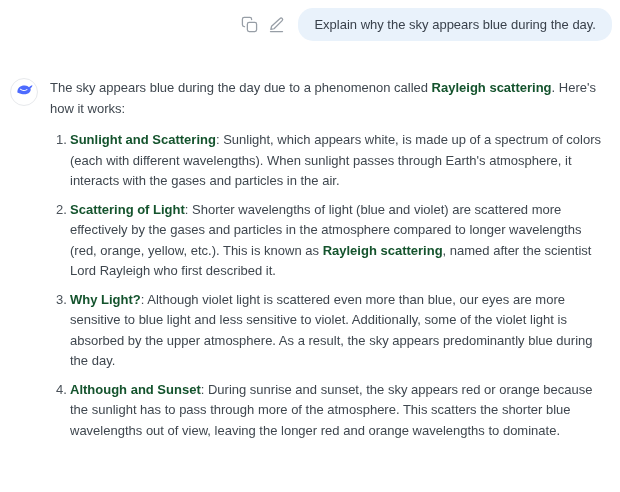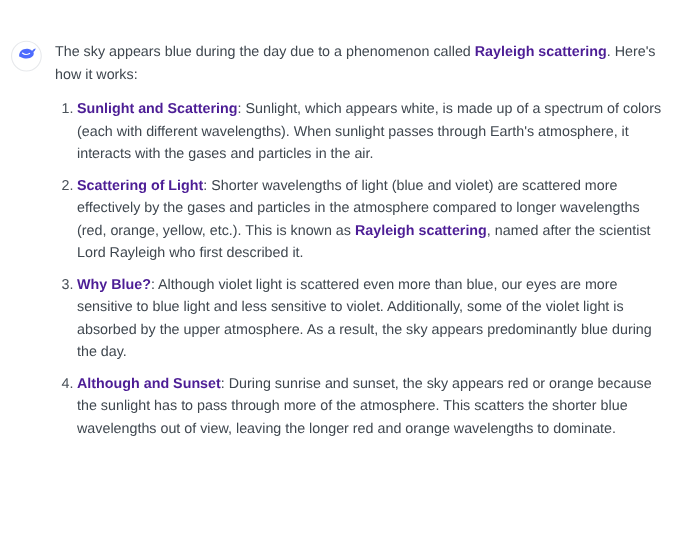--- a/index.html
+++ b/index.html
@@ -35,33 +35,54 @@
   .avatar{
     width:28px;height:28px;border-radius:50%;
     border:1px solid #e7e9ec;background:#fff;
     display:flex;align-items:center;justify-content:center;
     flex:0 0 auto;box-sizing:border-box;
   }
   .content{
     margin-left:12px;width:556px;line-height:20.5px;
   }
   .content p{margin:0 0 11px 0;}
-  strong{font-weight:700;color:#4c1d95;}
+  strong{font-weight:700;color:#14532d;}
 
   ol.steps{list-style:none;margin:0 0 11px 0;padding:0 0 0 6px;}
   ol.steps li{display:flex;margin-bottom:8px;}
   ol.steps li:last-child{margin-bottom:0;}
   .num{flex:0 0 14px;color:#4a525a;}
   .li-text{flex:1;}
 </style>
 </head>
 <body>
 
 <div class="page">
 
+  <div class="user-row">
+    <button class="icon-btn" title="Copy">
+      <span>
+        <svg width="17" height="17" viewBox="0 0 24 24" fill="none" stroke="currentColor" stroke-width="1.8" stroke-linecap="round" stroke-linejoin="round">
+          <path d="M5 15H4.5A2.5 2.5 0 0 1 2 12.5v-8A2.5 2.5 0 0 1 4.5 2h8A2.5 2.5 0 0 1 15 4.5V5"></path>
+          <rect x="9" y="9" width="13" height="13" rx="2.5" fill="#ffffff"></rect>
+        </svg>
+      </span>
+    </button>
+    <button class="icon-btn" title="Edit">
+      <span>
+        <svg width="17" height="17" viewBox="0 0 24 24" fill="none" stroke="currentColor" stroke-width="1.8" stroke-linecap="round" stroke-linejoin="round">
+          <path d="M17 3.5a2.1 2.1 0 0 1 3 3L8.5 18 4 19l1-4.5L17 3.5z"></path>
+          <path d="M3.5 22h17"></path>
+        </svg>
+      </span>
+    </button>
+    <div class="bubble">
+      <span>Explain why the sky appears blue during the day.</span>
+    </div>
+  </div>
 
   <div class="assistant-row">
     <div class="avatar">
       <span>
         <svg width="21" height="21" viewBox="0 0 28 28">
           <path fill="#4D6BFE" d="M4.5 16.5 C4.2 10.2 9 6.9 14.5 7.2 C17 7.3 19 8.3 20.2 9.8 C21.2 8.1 22.8 7.1 24.6 6.9 C24.3 8.8 23.3 10.2 21.9 11 C22.6 12.8 22.3 14.8 20.8 16.3 C18.3 18.9 13.8 19.7 10 18.5 C7.7 17.8 5.8 17 4.5 16.5 Z"></path>
           <path d="M8.5 12.3 Q12.2 15.6 17.2 12.8" stroke="#ffffff" stroke-width="1.4" fill="none" stroke-linecap="round"></path>
         </svg>
       </span>
     </div>
@@ -73,21 +94,21 @@
         <li>
           <span class="num">1.</span>
           <span class="li-text"><strong>Sunlight and Scattering</strong><span>: Sunlight, which appears white, is made up of a spectrum of colors (each with different wavelengths). When sunlight passes through Earth's atmosphere, it interacts with the gases and particles in the air.</span></span>
         </li>
         <li>
           <span class="num">2.</span>
           <span class="li-text"><strong>Scattering of Light</strong><span>: Shorter wavelengths of light (blue and violet) are scattered more effectively by the gases and particles in the atmosphere compared to longer wavelengths (red, orange, yellow, etc.). This is known as </span><strong>Rayleigh scattering</strong><span>, named after the scientist Lord Rayleigh who first described it.</span></span>
         </li>
         <li>
           <span class="num">3.</span>
-          <span class="li-text"><strong>Why Blue?</strong><span>: Although violet light is scattered even more than blue, our eyes are more sensitive to blue light and less sensitive to violet. Additionally, some of the violet light is absorbed by the upper atmosphere. As a result, the sky appears predominantly blue during the day.</span></span>
+          <span class="li-text"><strong>Why Light?</strong><span>: Although violet light is scattered even more than blue, our eyes are more sensitive to blue light and less sensitive to violet. Additionally, some of the violet light is absorbed by the upper atmosphere. As a result, the sky appears predominantly blue during the day.</span></span>
         </li>
         <li>
           <span class="num">4.</span>
           <span class="li-text"><strong>Although and Sunset</strong><span>: During sunrise and sunset, the sky appears red or orange because the sunlight has to pass through more of the atmosphere. This scatters the shorter blue wavelengths out of view, leaving the longer red and orange wavelengths to dominate.</span></span>
         </li>
       </ol>
 
 
     </div>
   </div>

